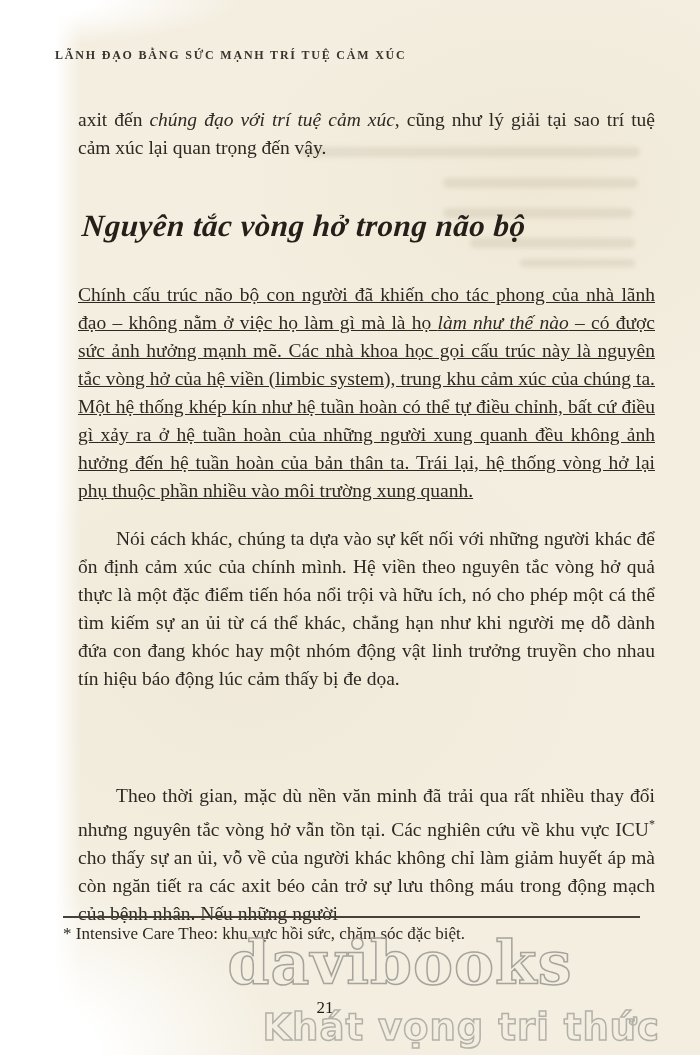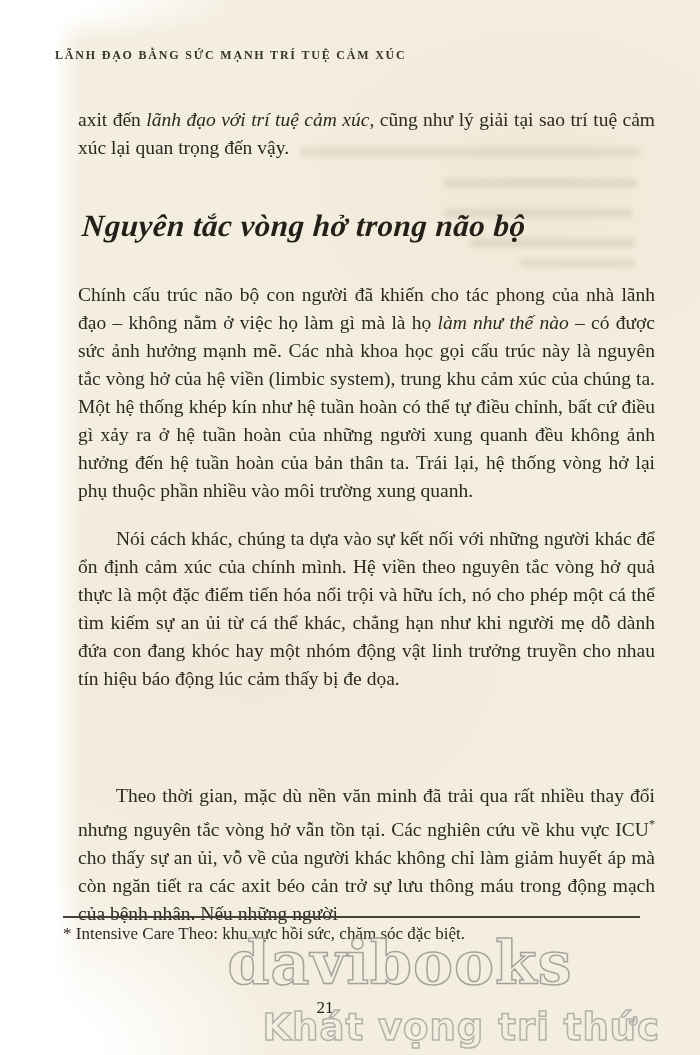--- a/index.html
+++ b/index.html
@@ -39,21 +39,21 @@
     color:var(--ink-header);
   }
   .para{
     position:absolute;left:78px;width:577px;
     font-size:19.5px;line-height:28px;color:var(--ink);
     text-align:justify;text-justify:inter-word;
     margin:0;
   }
   .para.indent{text-indent:38px;}
   .p0{top:106px;}
-  .p1{top:281px;}
+  .p1{top:281px;text-decoration:underline;}
   .p2{top:525px;}
   .p3{top:782px;}
   .section-heading{
     position:absolute;left:82px;top:208px;width:560px;
     font-family:"Liberation Serif","DejaVu Serif",serif;
     font-style:italic;font-weight:bold;
     font-size:31px;color:#241f19;margin:0;
     transform:skewX(-4deg);
     letter-spacing:0.5px;
   }
@@ -96,21 +96,21 @@
 <div class="corner-fade"></div>
 
 <div class="ghost" style="left:300px;top:147px;width:340px;height:10px;"></div>
 <div class="ghost" style="left:443px;top:178px;width:195px;height:10px;"></div>
 <div class="ghost" style="left:443px;top:208px;width:190px;height:10px;"></div>
 <div class="ghost" style="left:470px;top:238px;width:165px;height:10px;"></div>
 <div class="ghost" style="left:520px;top:259px;width:115px;height:8px;"></div>
 
 <header class="running-header">LÃNH ĐẠO BẰNG SỨC MẠNH TRÍ TUỆ CẢM XÚC</header>
 
-<p class="para p0"><span>axit đến </span><span style="font-style: italic;">lãnh đạo với trí tuệ cảm xúc</span><span>, cũng như lý giải tại sao trí tuệ cảm xúc lại quan trọng đến vậy.</span></p>
+<p class="para p0"><span>axit đến </span><span style="font-style: italic;">chúng đạo với trí tuệ cảm xúc</span><span>, cũng như lý giải tại sao trí tuệ cảm xúc lại quan trọng đến vậy.</span></p>
 
 <h1 class="section-heading">Nguyên tắc vòng hở trong não bộ</h1>
 
 <p class="para p1"><span>Chính cấu trúc não bộ con người đã khiến cho tác phong của nhà lãnh đạo – không nằm ở việc họ làm gì mà là họ </span><span style="font-style: italic;">làm như thế nào</span><span> – có được sức ảnh hưởng mạnh mẽ. Các nhà khoa học gọi cấu trúc này là nguyên tắc vòng hở của hệ viền (limbic system), trung khu cảm xúc của chúng ta. Một hệ thống khép kín như hệ tuần hoàn có thể tự điều chỉnh, bất cứ điều gì xảy ra ở hệ tuần hoàn của những người xung quanh đều không ảnh hưởng đến hệ tuần hoàn của bản thân ta. Trái lại, hệ thống vòng hở lại phụ thuộc phần nhiều vào môi trường xung quanh.</span></p>
 <p class="para p2 indent"><span>Nói cách khác, chúng ta dựa vào sự kết nối với những người khác để ổn định cảm xúc của chính mình. Hệ viền theo nguyên tắc vòng hở quả thực là một đặc điểm tiến hóa nổi trội và hữu ích, nó cho phép một cá thể tìm kiếm sự an ủi từ cá thể khác, chẳng hạn như khi người mẹ dỗ dành đứa con đang khóc hay một nhóm động vật linh trưởng truyền cho nhau tín hiệu báo động lúc cảm thấy bị đe dọa.</span></p>
 <p class="para p3 indent"><span>Theo thời gian, mặc dù nền văn minh đã trải qua rất nhiều thay đổi nhưng nguyên tắc vòng hở vẫn tồn tại. Các nghiên cứu về khu vực ICU</span><span style="vertical-align: super; font-size: 0.62em;">*</span><span> cho thấy sự an ủi, vỗ về của người khác không chỉ làm giảm huyết áp mà còn ngăn tiết ra các axit béo cản trở sự lưu thông máu trong động mạch của bệnh nhân. Nếu những người</span></p>
 
 <div class="footnote-rule"></div>
 <div class="footnote">* Intensive Care Theo: khu vực hồi sức, chăm sóc đặc biệt.</div>
 

